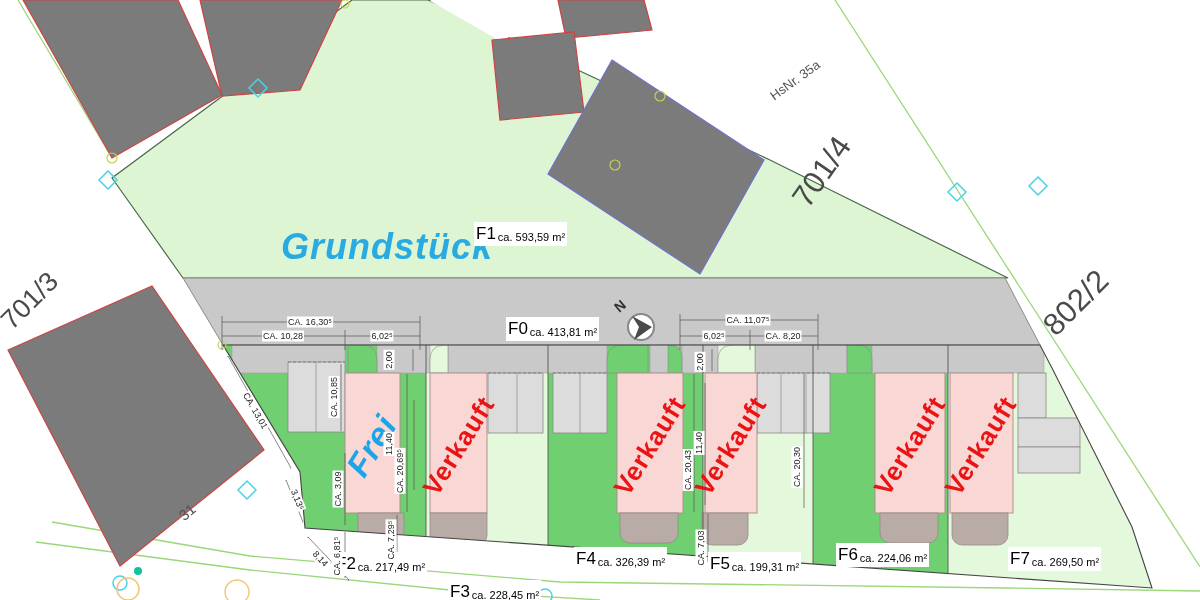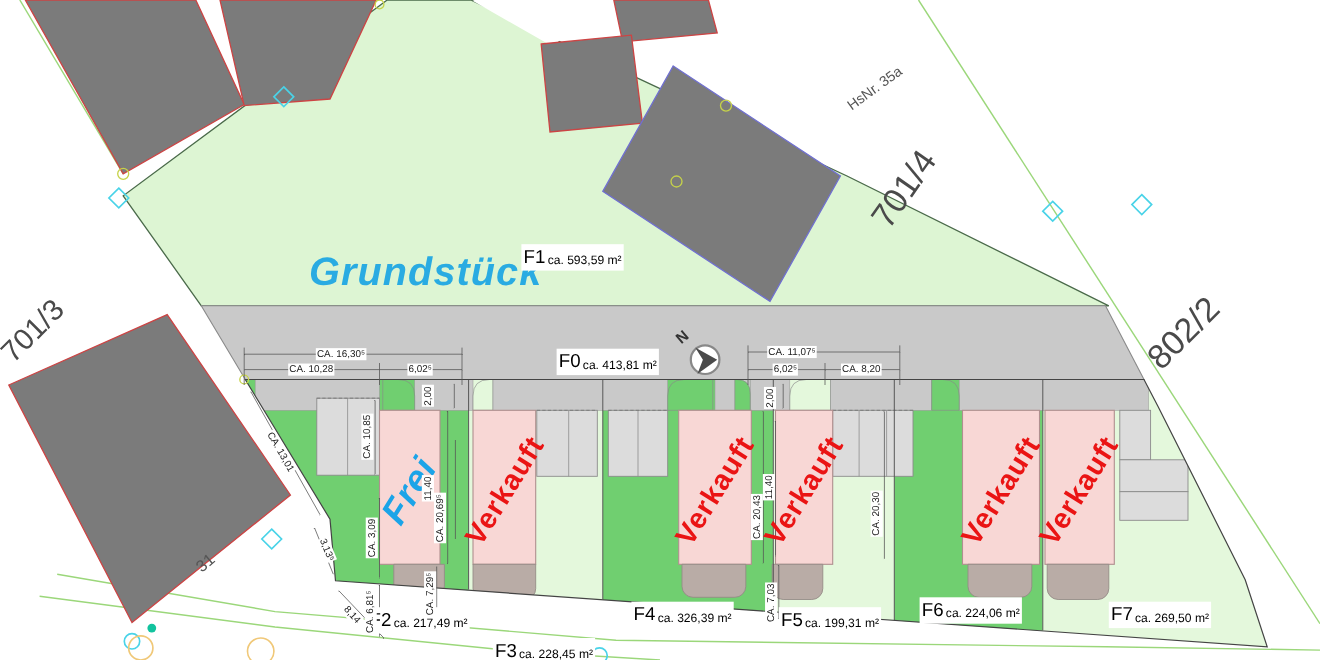--- a/index.html
+++ b/index.html
@@ -248,21 +248,21 @@
 <div class="lbl parcel" style="left:822px;top:172px;font-size:31px;transform:translate(-50%,-50%) rotate(-55deg)">701/4</div>
 <div class="lbl parcel" style="left:1076px;top:303px;font-size:31px;transform:translate(-50%,-50%) rotate(-45deg)">802/2</div>
 <div class="lbl parcel" style="left:795px;top:80px;font-size:13px;color:#555;transform:translate(-50%,-50%) rotate(-36deg)">HsNr. 35a</div>
 <div class="lbl parcel" style="left:187px;top:512px;font-size:15px;color:#555;transform:translate(-50%,-50%) rotate(-40deg)">31</div>
 <div class="lbl north-n" style="left:620px;top:306px">N</div>
 
 <div class="lbl dim" style="left:310px;top:322px">CA. 16,30⁵</div>
 <div class="lbl dim" style="left:283px;top:336px">CA. 10,28</div>
 <div class="lbl dim" style="left:382px;top:336px">6,02⁵</div>
 <div class="lbl dim" style="left:389px;top:360px;transform:translate(-50%,-50%) rotate(-90deg)">2,00</div>
-<div class="lbl dim" style="left:720px;top:320px">CA. 11,07⁵</div>
+<div class="lbl dim" style="left:748px;top:320px">CA. 11,07⁵</div>
 <div class="lbl dim" style="left:714px;top:336px">6,02⁵</div>
 <div class="lbl dim" style="left:783px;top:336px">CA. 8,20</div>
 <div class="lbl dim" style="left:700px;top:362px;transform:translate(-50%,-50%) rotate(-90deg)">2,00</div>
 <div class="lbl dim" style="left:255px;top:411px;transform:translate(-50%,-50%) rotate(60deg)">CA. 13,01</div>
 <div class="lbl dim" style="left:297px;top:500px;transform:translate(-50%,-50%) rotate(68deg)">3,13⁵</div>
 <div class="lbl dim" style="left:334px;top:397px;transform:translate(-50%,-50%) rotate(-90deg)">CA. 10,85</div>
 <div class="lbl dim" style="left:338px;top:489px;transform:translate(-50%,-50%) rotate(-90deg)">CA. 3,09</div>
 <div class="lbl dim" style="left:337px;top:556px;transform:translate(-50%,-50%) rotate(-90deg)">CA. 6,81⁵</div>
 <div class="lbl dim" style="left:320px;top:559px;transform:translate(-50%,-50%) rotate(48deg)">8,14</div>
 <div class="lbl dim" style="left:391px;top:540px;transform:translate(-50%,-50%) rotate(-90deg)">CA. 7,29⁵</div>

